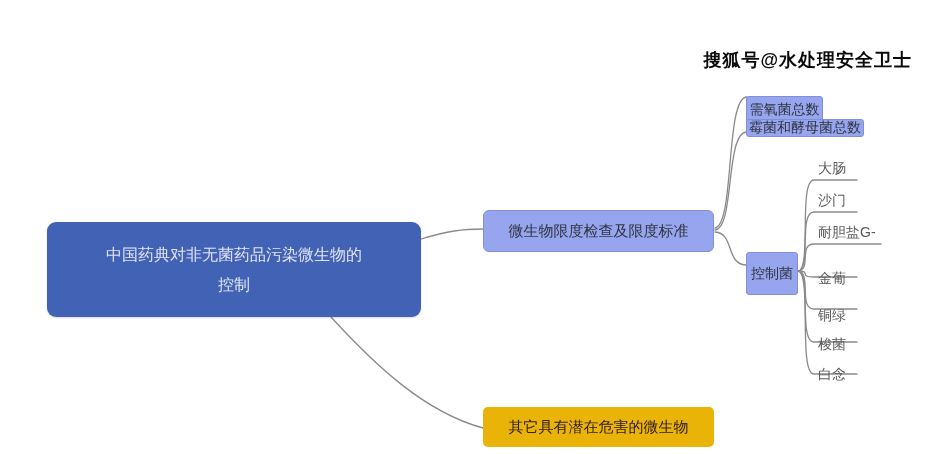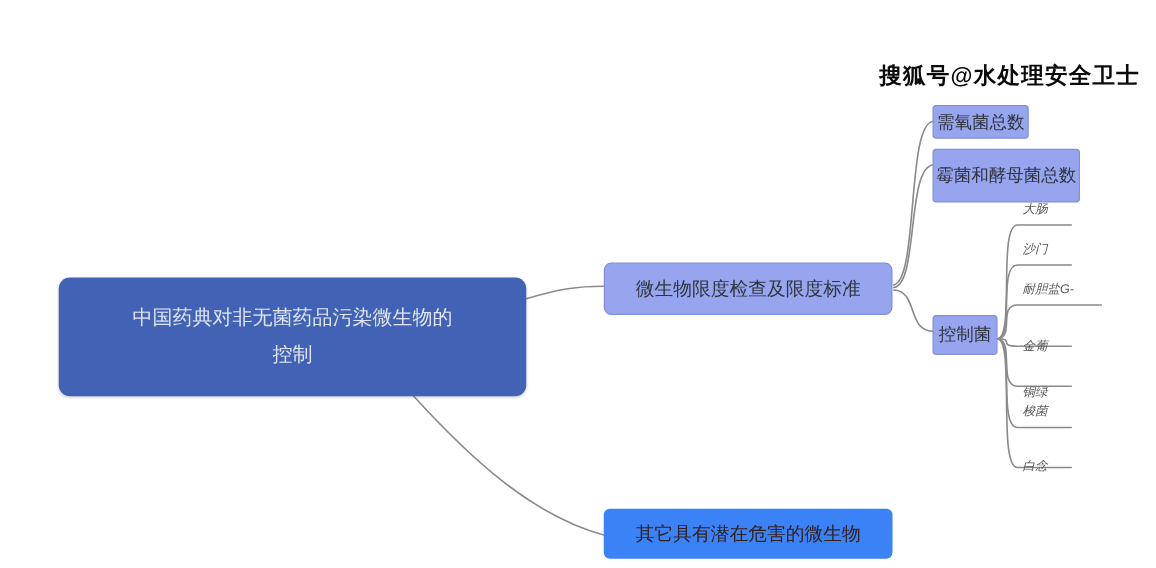--- a/index.html
+++ b/index.html
@@ -6,29 +6,29 @@
   body{font-family:"Liberation Sans","DejaVu Sans",sans-serif;}
   .canvas{position:relative;width:925px;height:454px;background:#ffffff;overflow:hidden;margin-top:40px;}
   .edges{position:absolute;left:0;top:0;width:925px;height:454px;z-index:1;}
   .node{position:absolute;display:flex;align-items:center;justify-content:center;
         text-align:center;box-sizing:border-box;z-index:2;cursor:default;}
   .root-node{left:47px;top:182px;width:374px;height:95px;background:#4263b5;
              border-radius:9px;color:#dfe5f2;font-size:16px;line-height:30px;
              padding:0 54px;box-shadow:0 1px 2px rgba(0,0,0,0.15);}
   .branch-node{left:483px;top:170px;width:231px;height:42px;background:#96a5ee;
                border:1px solid #8090d8;border-radius:6px;color:#2f3440;font-size:15px;}
-  .warn-node{left:483px;top:367px;width:231px;height:40px;background:#3b82f6;
+  .warn-node{left:483px;top:367px;width:231px;height:40px;background:#eab308;
              border-radius:5px;color:#33201c;font-size:15px;}
   .sub-node{background:#96a5ee;border:1px solid #8090d8;border-radius:3px;
             color:#2f3440;font-size:14px;}
-  .sub-node.aerobic{left:746px;top:44px;width:77px;height:27px;}
-  .sub-node.mold{left:746px;top:79px;width:118px;height:43px;}
-  .sub-node.ctrl{left:746px;top:212px;width:52px;height:32px;}
+  .sub-node.aerobic{left:746px;top:56px;width:77px;height:27px;}
+  .sub-node.mold{left:746px;top:79px;width:118px;height:18px;}
+  .sub-node.ctrl{left:746px;top:212px;width:52px;height:43px;}
   .leaf{position:absolute;left:818px;height:22px;display:flex;align-items:flex-end;
-        color:#5a5a5a;font-size:10px;line-height:20px;z-index:2;white-space:nowrap;font-style:italic;}
+        color:#5a5a5a;font-size:14px;line-height:20px;z-index:2;white-space:nowrap;}
   .watermark{position:absolute;top:8px;right:13px;font-size:18px;font-weight:bold;
              color:#0a0a0a;letter-spacing:1px;z-index:3;}
 </style>
 </head>
 <body>
 
 <div class="canvas">
 
   <svg class="edges" viewBox="0 0 925 454" fill="none" stroke="#8a8a8a" stroke-width="1.3" stroke-linecap="round">
     <path d="M 421 199 C 448 191, 462 189, 483 189"></path>
@@ -57,16 +57,16 @@
 
   <div class="node sub-node mold">霉菌和酵母菌总数</div>
 
   <div class="node sub-node ctrl">控制菌</div>
 
   <div class="leaf" style="top:116px">大肠</div>
   <div class="leaf" style="top:148px">沙门</div>
   <div class="leaf" style="top:180px">耐胆盐G-</div>
   <div class="leaf" style="top:226px">金葡</div>
   <div class="leaf" style="top:263px">铜绿</div>
-  <div class="leaf" style="top:278px">梭菌</div>
+  <div class="leaf" style="top:292px">梭菌</div>
   <div class="leaf" style="top:322px">白念</div>
 
 </div>
 
 </body></html>

